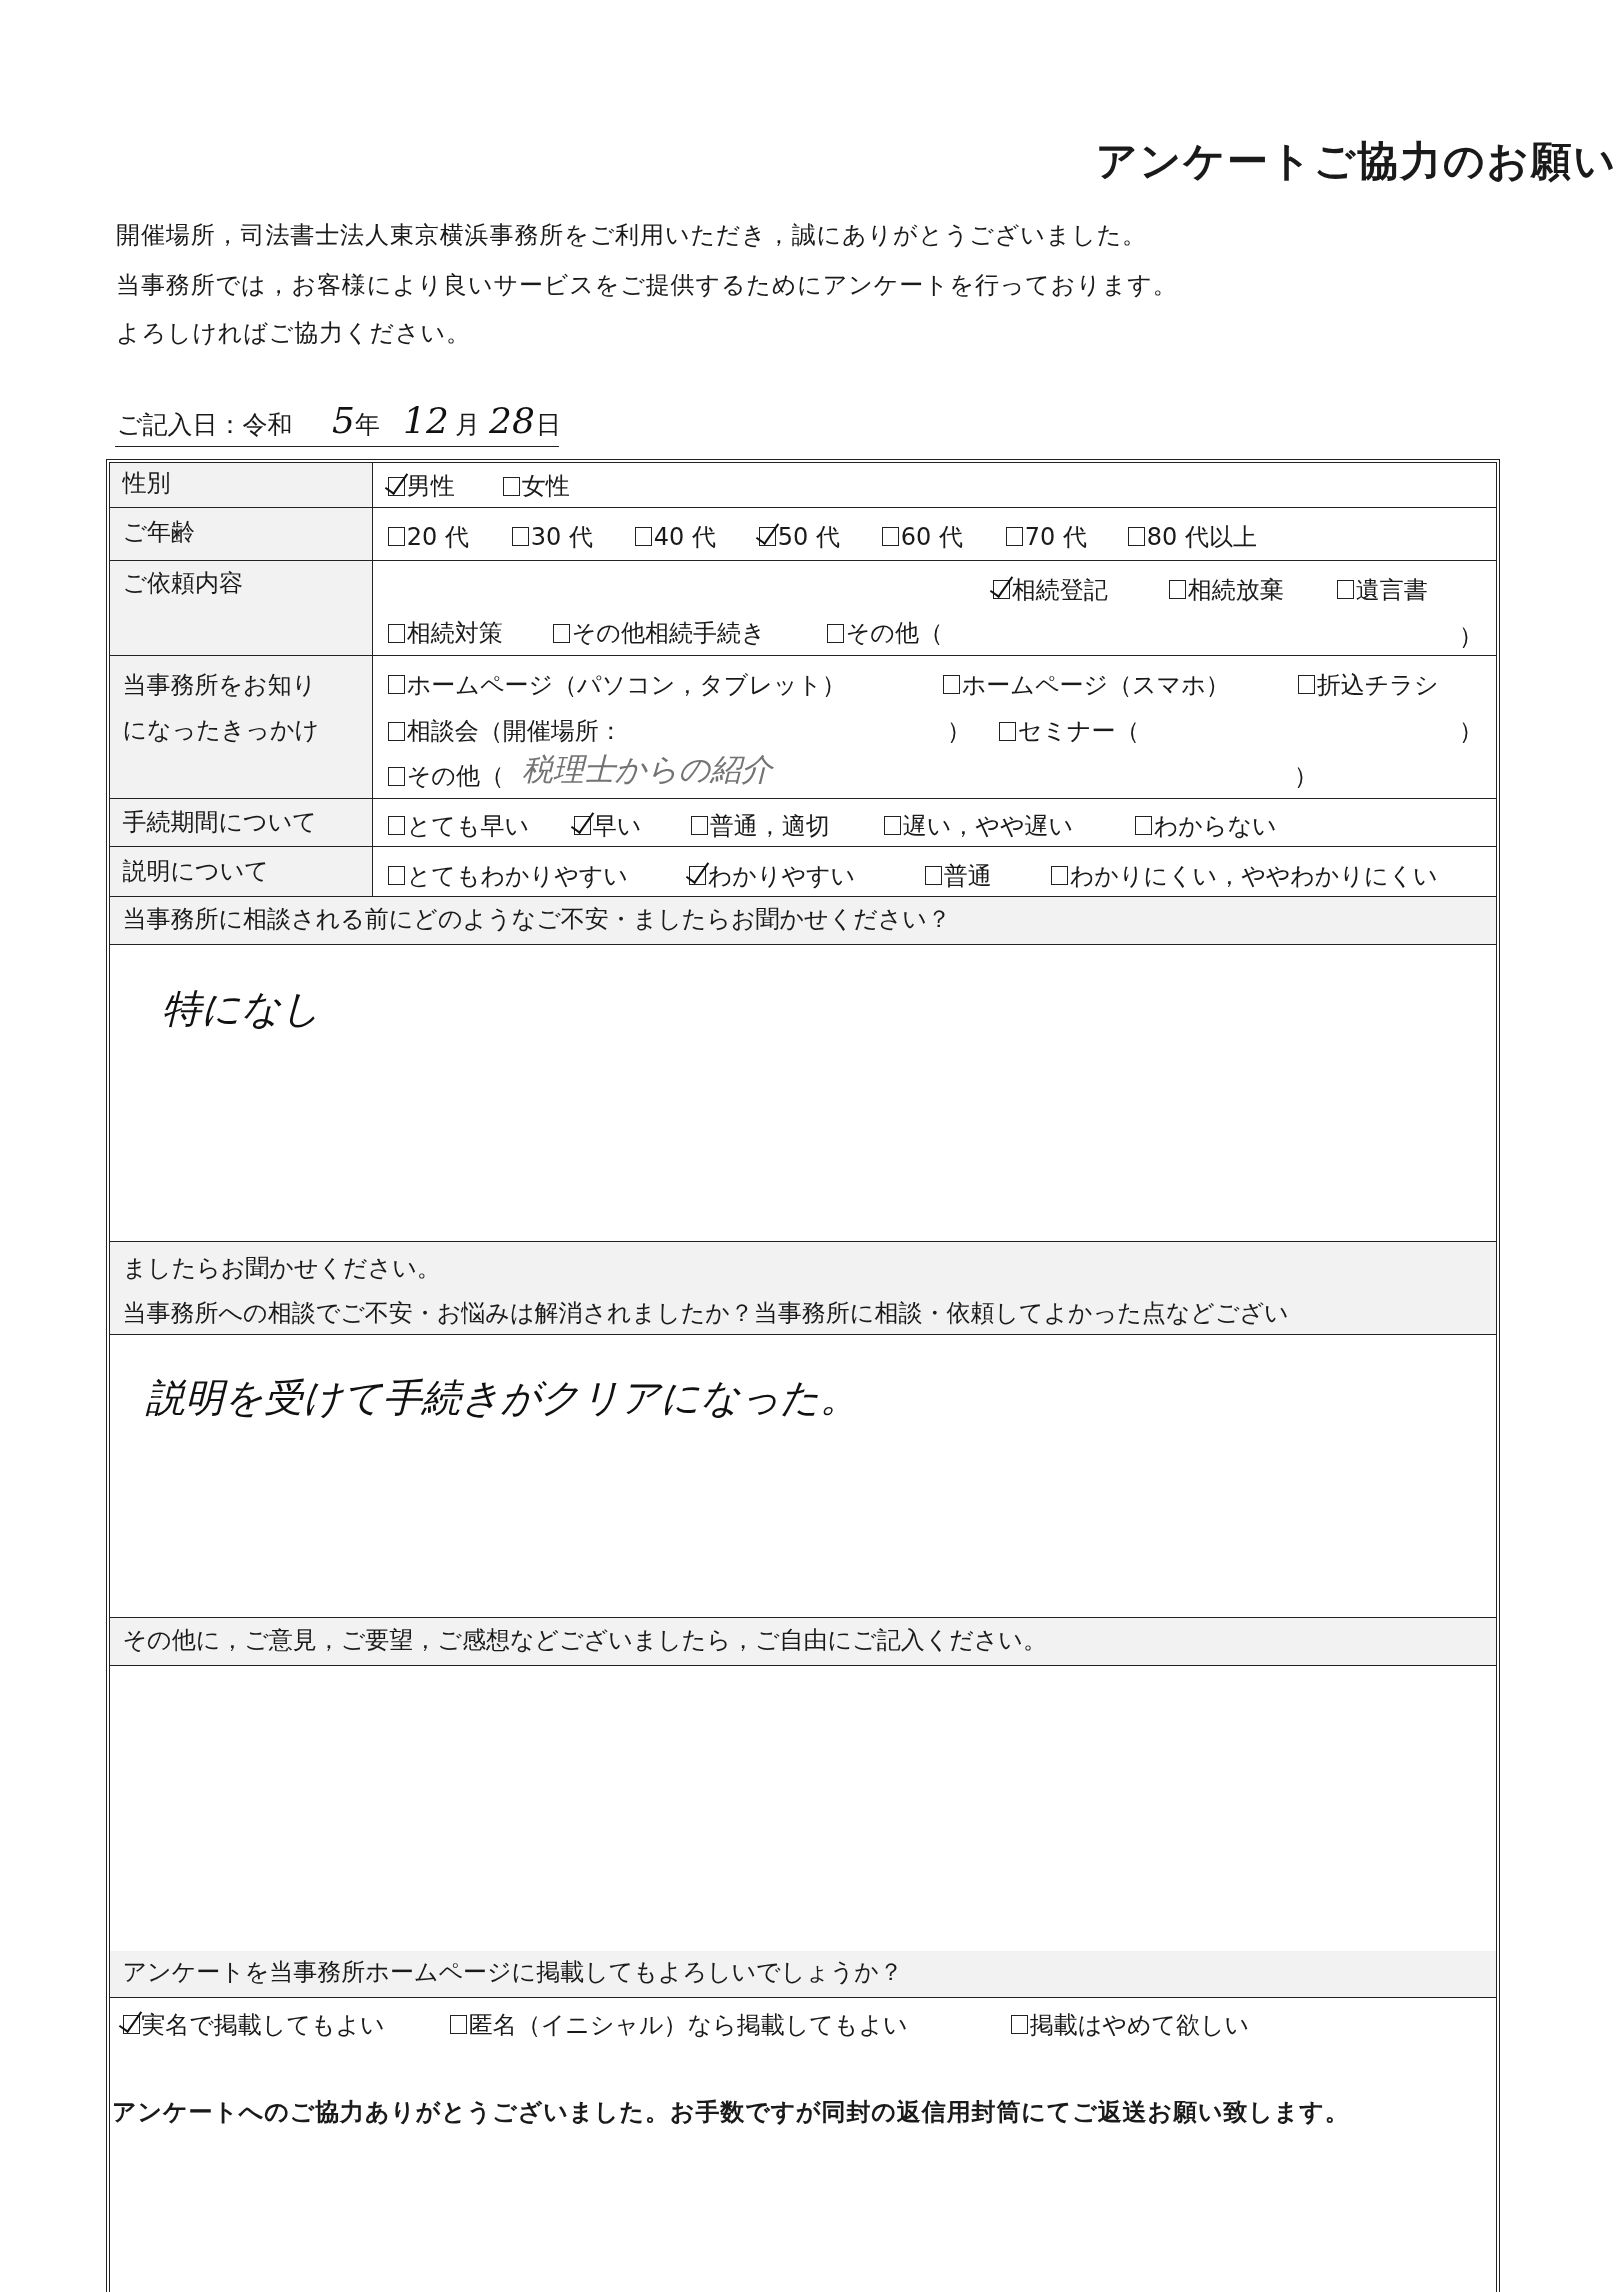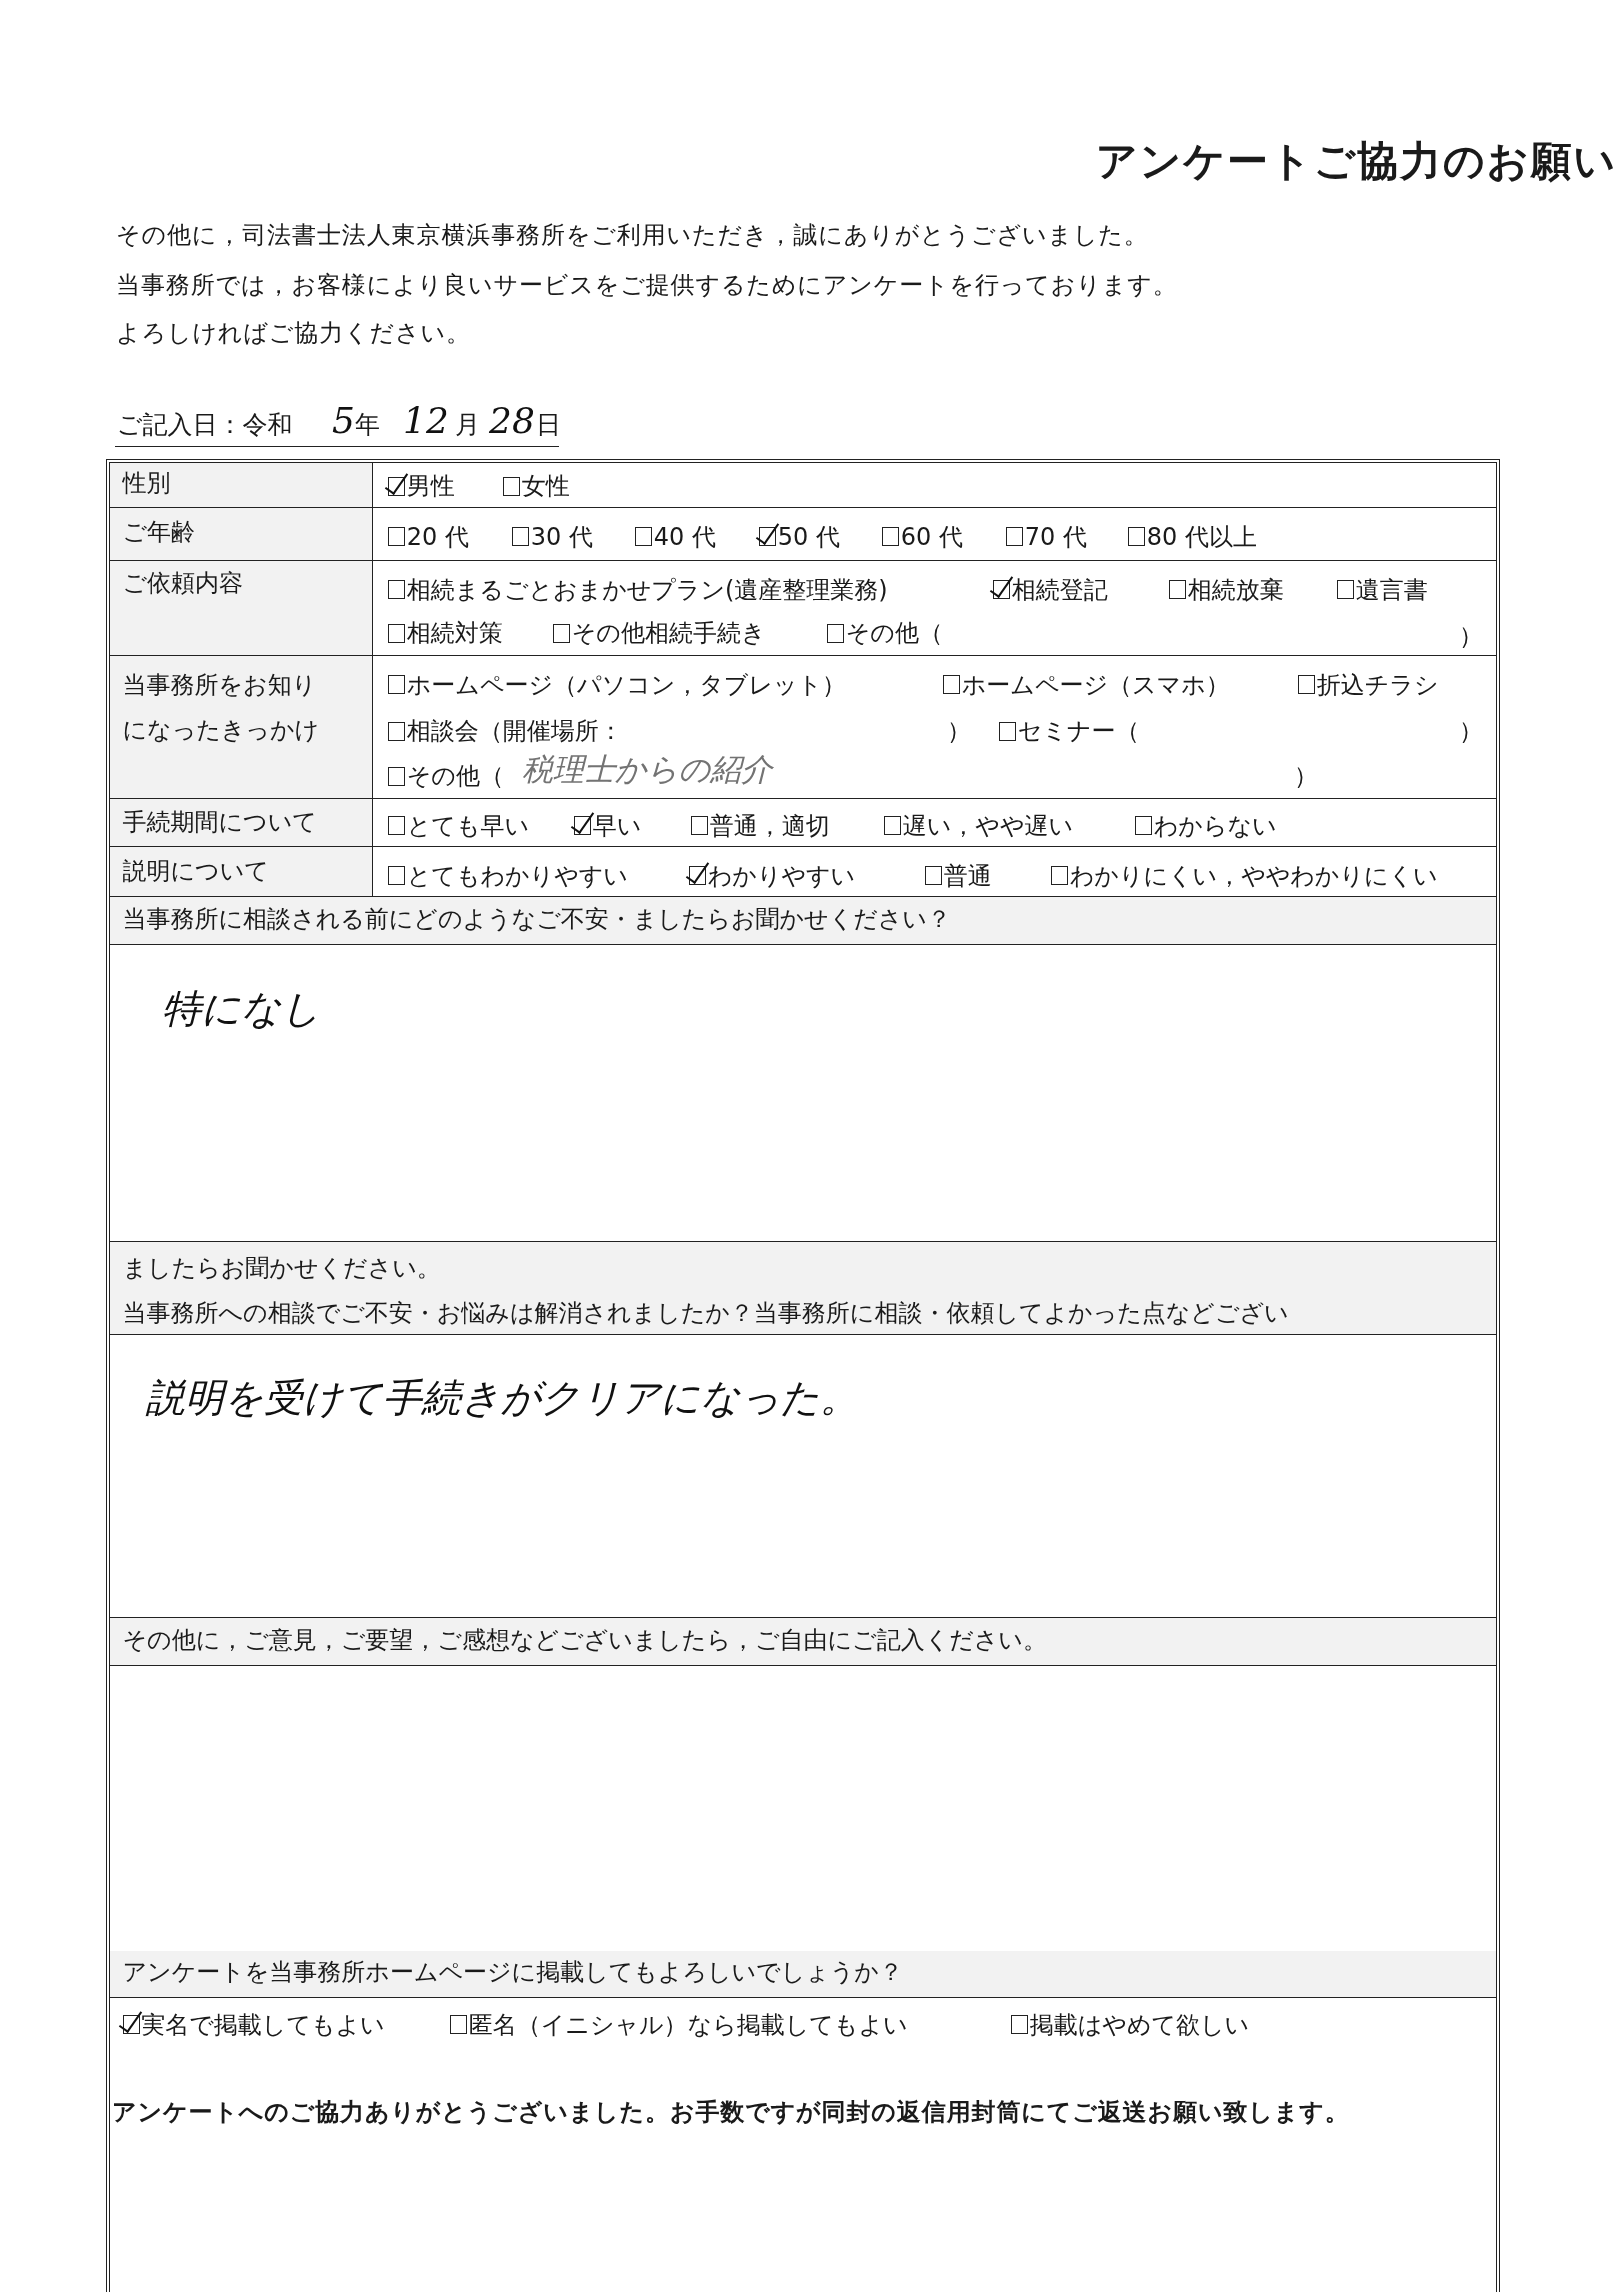--- a/index.html
+++ b/index.html
@@ -43,21 +43,21 @@
   .answer { position: absolute; left: 0; right: 0; border-bottom: 1.8px solid #222; box-sizing: border-box; }
   .answer .hwtext { position: absolute; font-family: "DejaVu Serif", serif; font-style: italic; font-size: 39px; color: #111; white-space: nowrap; }
   .footer { position: absolute; top: 2096px; left: 112px; font-size: 24px; font-weight: bold; letter-spacing: 0.9px; }
   .hwin { font-family: "DejaVu Serif", serif; font-style: italic; font-size: 31px; color: #737373; }
 </style>
 </head>
 <body>
 
 <div class="title">アンケートご協力のお願い</div>
 
-<div class="intro" style="top:219px">その他に，司法書士法人東京横浜事務所をご利用いただき，誠にありがとうございました。</div>
+<div class="intro" style="top:219px">開催場所，司法書士法人東京横浜事務所をご利用いただき，誠にありがとうございました。</div>
 <div class="intro" style="top:269px">当事務所では，お客様により良いサービスをご提供するためにアンケートを行っております。</div>
 <div class="intro" style="top:317px">よろしければご協力ください。</div>
 
 <div class="date-line">
   <span class="lbl" style="left:1.8px">ご記入日：令和</span>
   <span class="hw" style="left:217px">5</span>
   <span class="lbl" style="left:240px">年</span>
   <span class="hw" style="left:288px">12</span>
   <span class="lbl" style="left:340px">月</span>
   <span class="hw" style="left:374px">28</span>
@@ -83,21 +83,20 @@
       <span class="opt" style="left:371px;top:12.5px"><span class="cb checked"></span><span>50 代</span></span>
       <span class="opt" style="left:494px;top:12.5px"><span class="cb"></span><span>60 代</span></span>
       <span class="opt" style="left:618px;top:12.5px"><span class="cb"></span><span>70 代</span></span>
       <span class="opt" style="left:740px;top:12.5px"><span class="cb"></span><span>80 代以上</span></span>
     </div>
   </div>
 
   <div class="row" style="top:98px;height:95px">
     <div class="lab" style="padding-top:0">ご依頼内容</div>
     <div class="cnt">
-      <span class="opt" style="left:0;top:12.5px"><span class="cb"></span><span>相続まるごとおまかせプラン(遺産整理業務)</span></span>
       <span class="opt" style="left:605px;top:12.5px"><span class="cb checked"></span><span>相続登記</span></span>
       <span class="opt" style="left:781px;top:12.5px"><span class="cb"></span><span>相続放棄</span></span>
       <span class="opt" style="left:949px;top:12.5px"><span class="cb"></span><span>遺言書</span></span>
       <span class="opt" style="left:0;top:56px"><span class="cb"></span><span>相続対策</span></span>
       <span class="opt" style="left:165px;top:56px"><span class="cb"></span><span>その他相続手続き</span></span>
       <span class="opt" style="left:439px;top:56px"><span class="cb"></span><span>その他（</span></span>
       <span class="opt" style="left:1071px;top:59px">）</span>
     </div>
   </div>
 

